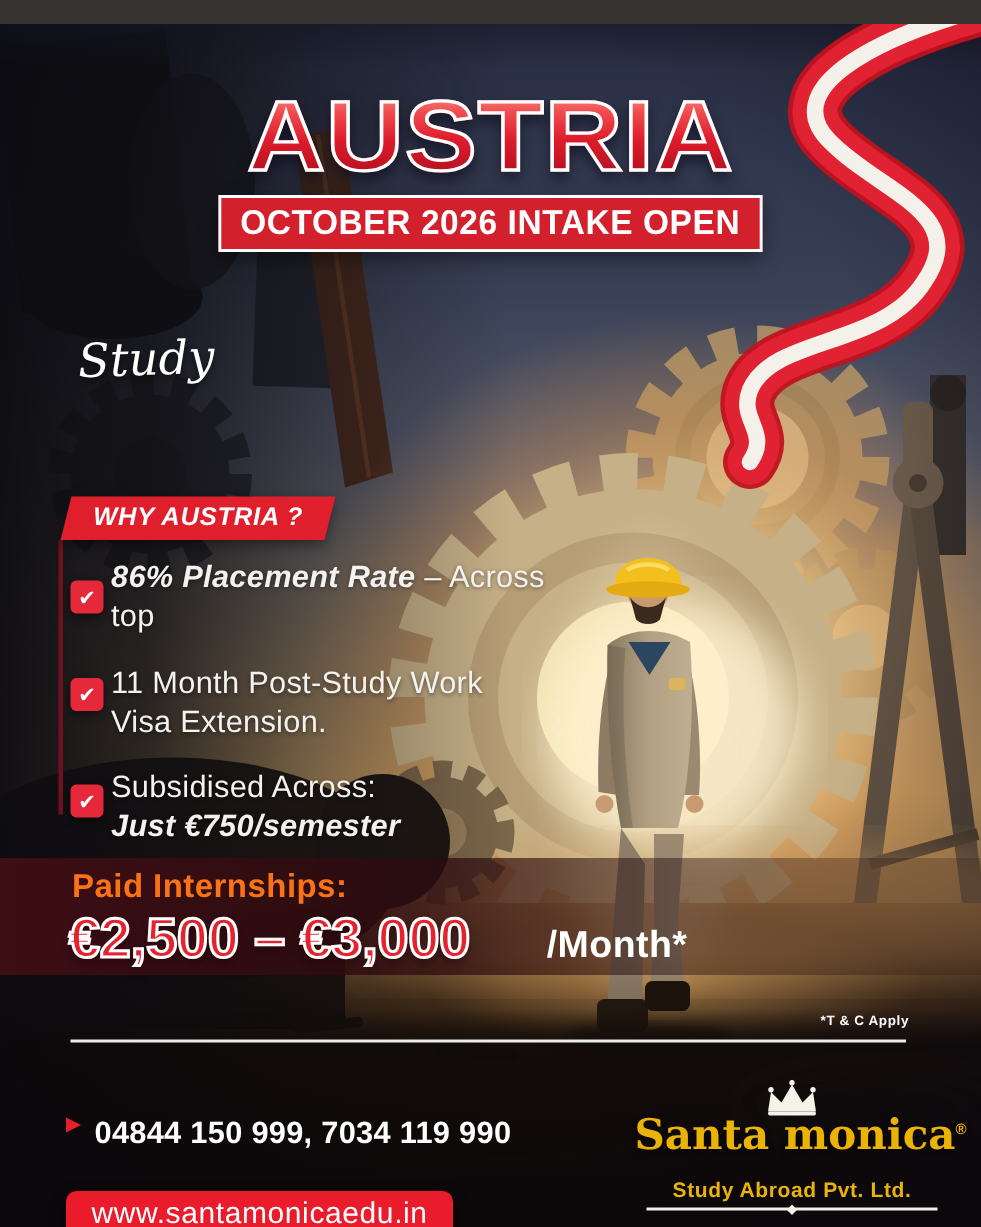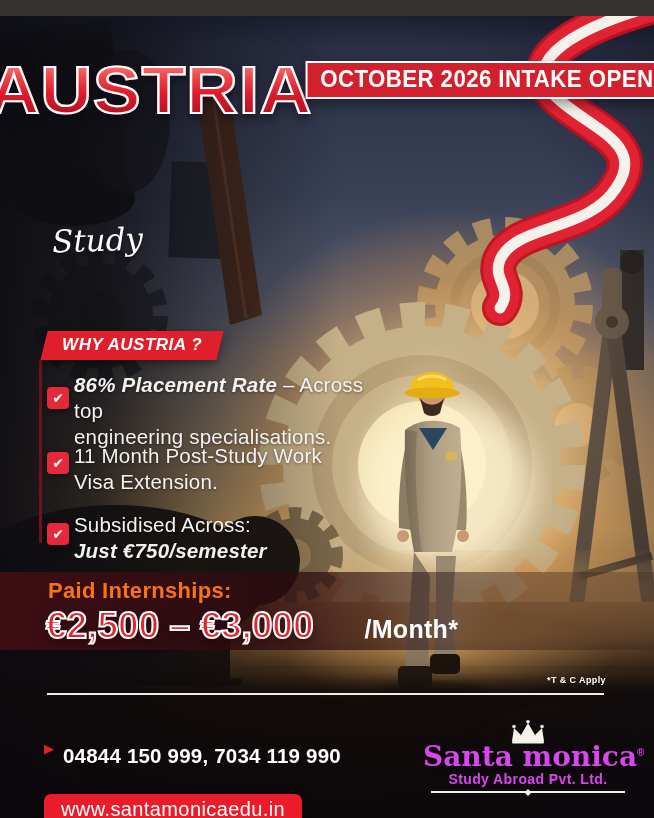--- a/index.html
+++ b/index.html
@@ -6,21 +6,21 @@
   body{
     width:654px;height:818px;overflow:hidden;position:relative;
     background:#343230;font-family:"Liberation Sans",sans-serif;
   }
   .topbar{position:absolute;top:0;left:0;width:654px;height:16px;background:#35322f;}
   .poster{position:absolute;top:16px;left:0;width:654px;height:802px;overflow:hidden;background:#272c42;}
   .bg-art,.ribbon-art{position:absolute;top:0;left:0;width:654px;height:802px;pointer-events:none;}
   .ribbon-art{z-index:2;}
 
   
-  .header-block{position:absolute;top:40px;left:0;right:0;z-index:4;display:flex;flex-direction:row;align-items:flex-start;}
+  .header-block{position:absolute;top:40px;left:0;right:0;z-index:4;display:flex;flex-direction:column;align-items:center;}
   .title{
     font-weight:bold;font-size:66px;line-height:1.04;letter-spacing:1px;
     transform:scaleX(1.08);transform-origin:center;
     color:#d6182a;-webkit-text-stroke:2.2px #ffffff;
     filter:drop-shadow(0 5px 4px rgba(8,10,26,.55));
   }
   @supports (-webkit-background-clip:text){
     .title{
       background:linear-gradient(180deg,#ff978d 2%,#f04a4d 28%,#dd1b2b 55%,#a30d1c 100%);
       -webkit-background-clip:text;background-clip:text;color:transparent;
@@ -73,26 +73,26 @@
 
   
   .phone-row{position:absolute;left:44px;top:712px;z-index:5;display:flex;align-items:center;gap:9px;}
   .phone-arrow{color:#e8202e;font-size:13px;line-height:1;}
   .phones{color:#fff;font-weight:bold;font-size:20.5px;letter-spacing:.2px;white-space:nowrap;margin-top:16px;}
   .site-pill{position:absolute;left:44px;top:778px;z-index:5;background:#ea1b2b;border-radius:7px;
     padding:4px 17px 6px;box-shadow:0 4px 10px rgba(0,0,0,.5);}
   .site-pill span{color:#fff;font-size:20px;letter-spacing:.4px;white-space:nowrap;}
 
   
-  .logo{position:absolute;left:423px;top:704px;width:210px;z-index:5;text-align:center;color:#d946ef;}
+  .logo{position:absolute;left:423px;top:704px;width:210px;z-index:5;text-align:center;color:#eab308;}
   .crown{display:block;margin:0 auto -2px auto;}
   .logo-name{font-family:"DejaVu Serif",serif;font-weight:bold;font-size:28px;line-height:1.05;
     white-space:nowrap;text-shadow:0 2px 4px rgba(0,0,0,.5);}
   .logo-name sup{font-size:10px;font-family:"Liberation Sans",sans-serif;}
-  .logo-tagline{font-weight:bold;font-size:14px;letter-spacing:.4px;margin-top:0;white-space:nowrap;}
+  .logo-tagline{font-weight:bold;font-size:14px;letter-spacing:.4px;margin-top:14px;white-space:nowrap;}
   .logo-rule{position:relative;width:92%;margin:4px auto 0;border-top:2px solid #f2efe8;}
   .logo-dot{position:absolute;left:50%;top:-3px;width:5px;height:5px;background:#f2efe8;
     transform:translateX(-50%) rotate(45deg);}
 </style>
 </head>
 <body>
 
 <div class="topbar"></div>
 
 <div class="poster">
@@ -282,21 +282,20 @@
   <div class="study">Study</div>
 
   <div class="badge">
     <span>WHY AUSTRIA ?</span>
   </div>
   <div class="vline"></div>
 
   <span class="cb cb1">✔</span>
   <div class="benefit bn1">
     <div><em class="emph">86% Placement Rate</em><span> – Across top</span></div>
-    <div><span>engineering specialisations.</span><em class="emph"></em></div>
   </div>
 
   <span class="cb cb2">✔</span>
   <div class="benefit bn2">
     <div><em class="emph"></em><span>11 Month Post-Study Work</span></div>
     <div><span>Visa Extension.</span><em class="emph"></em></div>
   </div>
 
   <span class="cb cb3">✔</span>
   <div class="benefit bn3">

